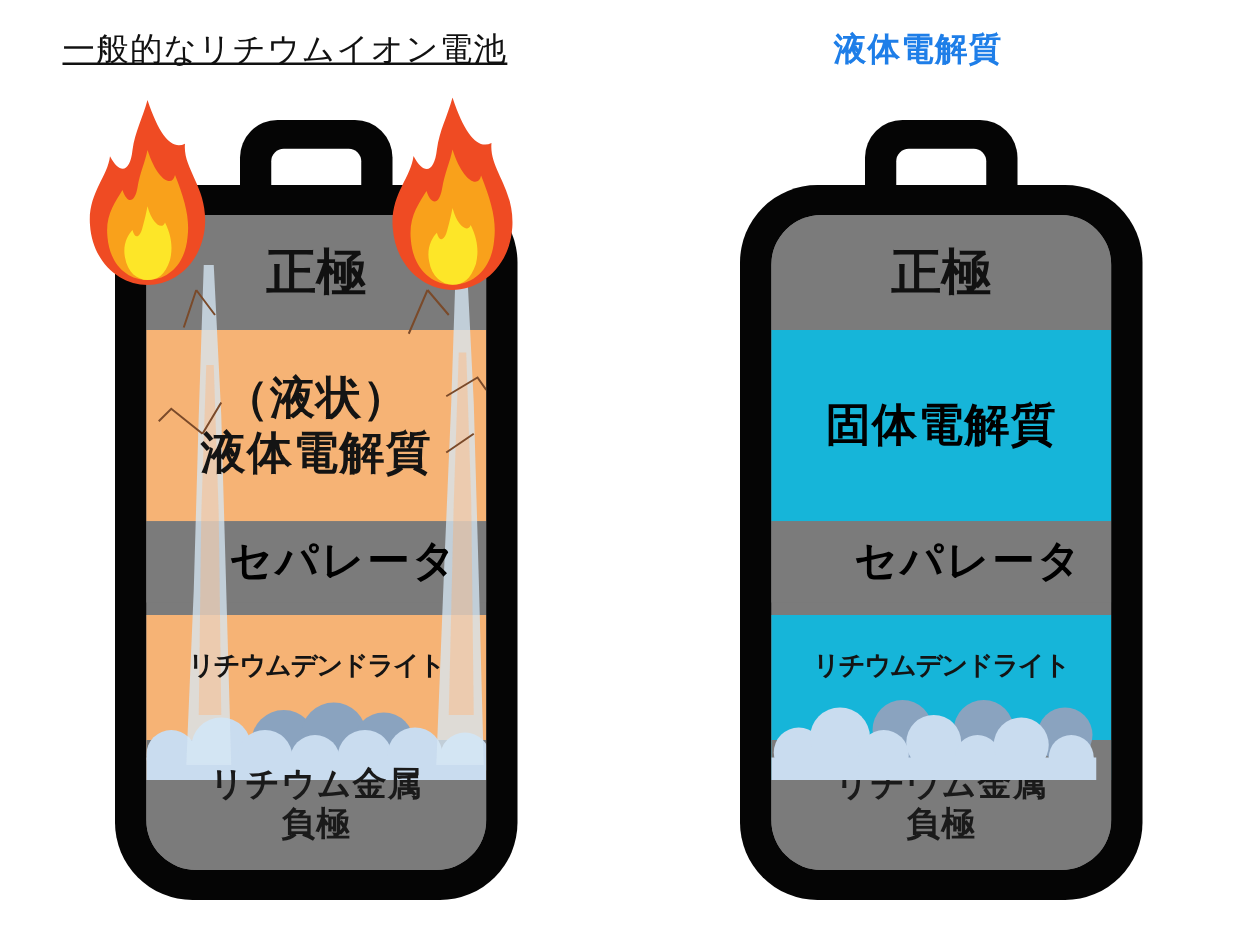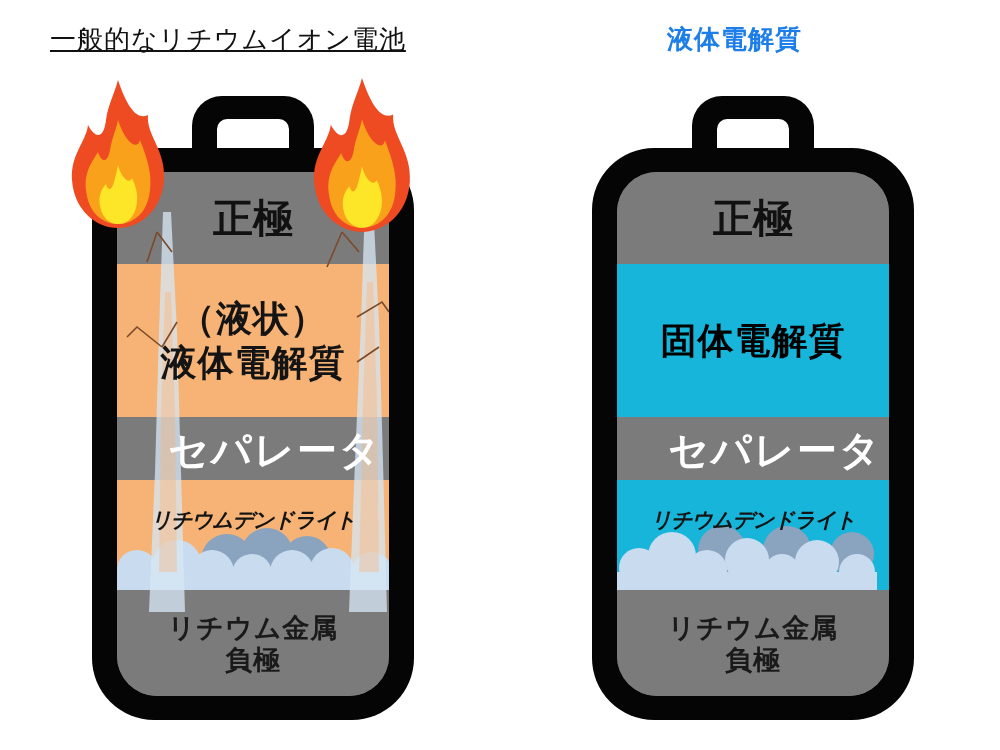--- a/index.html
+++ b/index.html
@@ -34,31 +34,31 @@
     position: absolute; left: 25px; top: 24px; width: 272px; height: 524px;
     background: #7b7b7b; border-radius: 40px; overflow: hidden;
   }
   .band { position: absolute; left: 0; width: 100%; display: flex; flex-direction: column;
           align-items: center; justify-content: center; text-align: center; }
   .band span { display: block; line-height: 1.2; }
 
   .b-cathode { top: 0; height: 92px; background: #7b7b7b; }
   .b-electrolyte { top: 92px; height: 153px; }
   .b-separator { top: 245px; height: 65px; background: #7b7b7b; }
-  .b-dendrite { top: 308px; height: 110px; font-style: italic; }
+  .b-dendrite { top: 320px; height: 132px; }
   .b-anode { top: 420px; height: 104px; background: #7b7b7b; }
 
   .left .b-electrolyte, .left .b-dendrite { background: #f6b375; }
   .right .b-electrolyte, .right .b-dendrite { background: #16b5d9; }
 
   .big { font-size: 40px; font-weight: bold; color: #111111; }
   .mid { font-size: 36px; font-weight: bold; color: #141414; letter-spacing: 1px; }
   .right .mid.blue { color: #000000; }
   .small { font-size: 21px; font-weight: bold; color: #141414; letter-spacing: -1px; }
-  .sep { font-size: 40px; font-weight: bold; color: #ffffff; letter-spacing: 2px; padding-left: 44px; }
+  .sep { font-size: 34px; font-weight: bold; color: #000000; letter-spacing: 2px; padding-left: 44px; }
   .anode { font-size: 27px; font-weight: bold; color: #1a1a1a; letter-spacing: 1px; }
 
   .b-dendrite .small { position: absolute; top: 28px; width: 100%; z-index: 3; }
 
   .clouds { position: absolute; left: 0; bottom: 0; width: 100%; height: 70px; z-index: 2; }
   .smoke { position: absolute; top: -120px; width: 22px; height: 560px; z-index: 2; opacity: 0.85; }
   .flame { position: absolute; z-index: 5; }
   .label-layer { position: relative; z-index: 3; }
 </style>
 </head>

